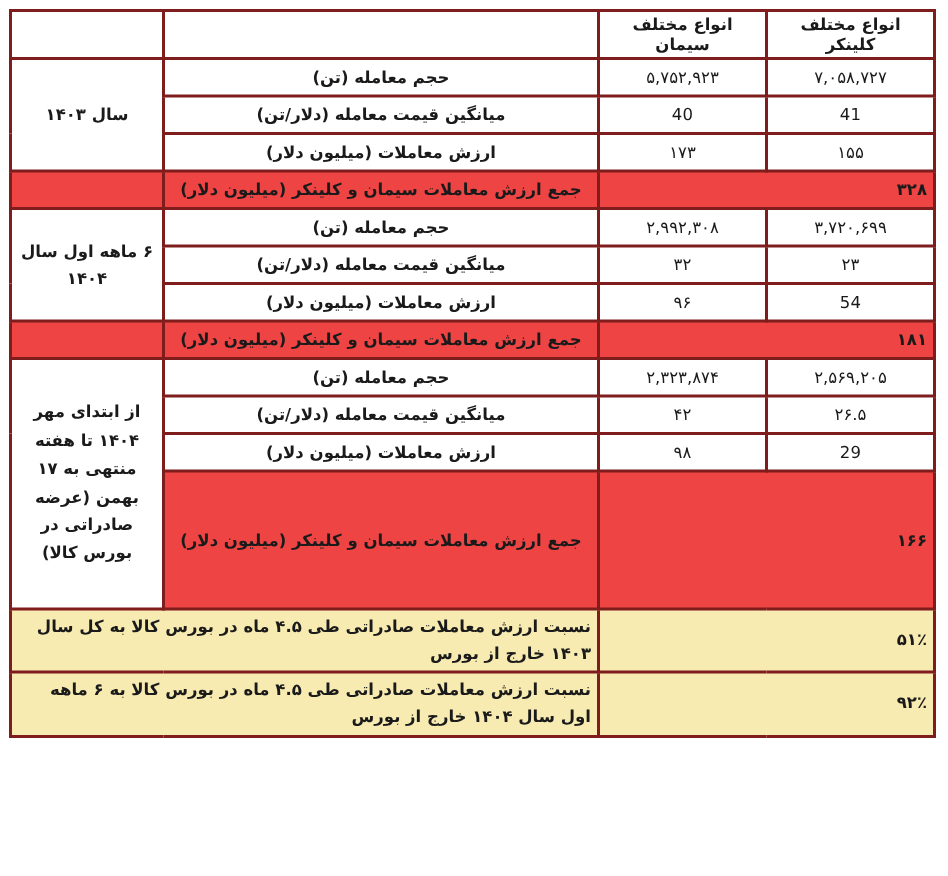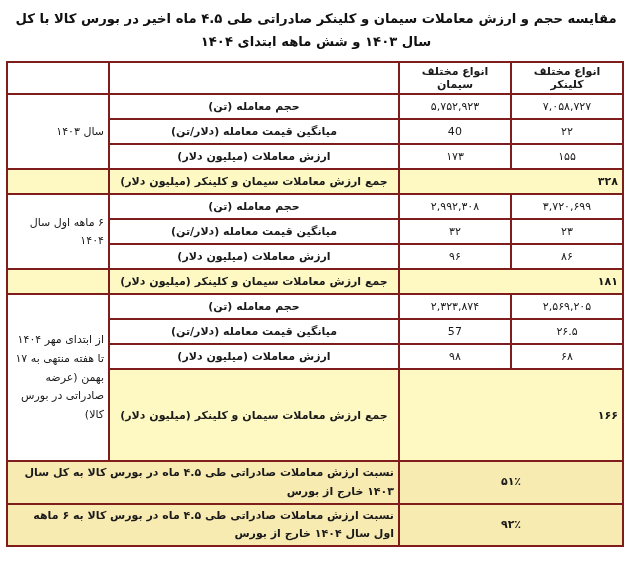--- a/index.html
+++ b/index.html
@@ -40,59 +40,57 @@
     border: 2px solid #7f1d1d;
     font-size: 11px;
     padding: 2px 4px;
     vertical-align: middle;
     height: 25px;
     box-sizing: border-box;
   }
   .col-clinker { width: 112px; text-align: center; }
   .col-cement  { width: 112px; text-align: center; }
   .col-label   { width: 290px; text-align: center; padding-right: 7px; font-weight: bold; }
-  .col-period  { width: 102px; font-weight: normal; line-height: 1.6; }
+  .col-period  { width: 102px; text-align: center; font-weight: bold; line-height: 1.6; }
 
   .hdr {
     font-weight: bold;
     text-align: center;
     font-size: 11.6px;
     height: 30px;
   }
   .blank-cell { border: 1px solid #8d8d8d; }
   .sum-row td {
-    background: #fef9c3;
+    background: #ef4444;
     font-weight: bold;
   }
   .sum-value { text-align: right; font-size: 12.4px; }
   .ratio-row td {
     background: #f7ebb2;
     font-weight: bold;
     height: 46px;
     line-height: 1.65;
   }
   .ratio-value {
-    text-align: center;
     font-size: 12.4px;
   }
   .ratio-label {
     text-align: right;
     padding-right: 7px;
     font-size: 11.4px;
     margin-left: 13px;
   }
   .num { font-size: 11.6px; letter-spacing: 0.2px; text-align: center; }
   .period-tall { line-height: 1.7; font-size: 11.4px; }
 </style>
 </head>
 <body>
 
 <div id="page">
 
-  <div class="title">مقایسه حجم و ارزش معاملات سیمان و کلینکر صادراتی طی ۴.۵ ماه اخیر در بورس کالا با کل سال ۱۴۰۳ و شش ماهه ابتدای ۱۴۰۴</div>
 
   <table class="main">
     <colgroup>
       <col class="col-clinker">
       <col class="col-cement">
       <col class="col-label">
       <col class="col-period">
     </colgroup>
     <tbody>
 
@@ -103,21 +101,21 @@
         <td class="blank-cell"></td>
       </tr>
 
       <tr>
         <td class="num">۷,۰۵۸,۷۲۷</td>
         <td class="num">۵,۷۵۲,۹۲۳</td>
         <td class="col-label">حجم معامله (تن)</td>
         <td class="col-period" rowspan="3">سال ۱۴۰۳</td>
       </tr>
       <tr>
-        <td class="num">۲۲</td>
+        <td class="num">41</td>
         <td class="num">40</td>
         <td class="col-label">میانگین قیمت معامله (دلار/تن)</td>
       </tr>
       <tr>
         <td class="num">۱۵۵</td>
         <td class="num">۱۷۳</td>
         <td class="col-label">ارزش معاملات (میلیون دلار)</td>
       </tr>
       <tr class="sum-row">
         <td class="sum-value" colspan="2">۳۲۸</td>
@@ -130,43 +128,43 @@
         <td class="num">۲,۹۹۲,۳۰۸</td>
         <td class="col-label">حجم معامله (تن)</td>
         <td class="col-period" rowspan="3">۶ ماهه اول سال ۱۴۰۴</td>
       </tr>
       <tr>
         <td class="num">۲۳</td>
         <td class="num">۳۲</td>
         <td class="col-label">میانگین قیمت معامله (دلار/تن)</td>
       </tr>
       <tr>
-        <td class="num">۸۶</td>
+        <td class="num">54</td>
         <td class="num">۹۶</td>
         <td class="col-label">ارزش معاملات (میلیون دلار)</td>
       </tr>
       <tr class="sum-row">
         <td class="sum-value" colspan="2">۱۸۱</td>
         <td class="col-label">جمع ارزش معاملات سیمان و کلینکر (میلیون دلار)</td>
         <td></td>
       </tr>
 
       <tr>
         <td class="num">۲,۵۶۹,۲۰۵</td>
         <td class="num">۲,۳۲۳,۸۷۴</td>
         <td class="col-label">حجم معامله (تن)</td>
         <td class="col-period period-tall" rowspan="4">از ابتدای مهر ۱۴۰۴ تا هفته منتهی به ۱۷ بهمن (عرضه صادراتی در بورس کالا)</td>
       </tr>
       <tr>
         <td class="num">۲۶.۵</td>
-        <td class="num">57</td>
+        <td class="num">۴۲</td>
         <td class="col-label">میانگین قیمت معامله (دلار/تن)</td>
       </tr>
       <tr>
-        <td class="num">۶۸</td>
+        <td class="num">29</td>
         <td class="num">۹۸</td>
         <td class="col-label">ارزش معاملات (میلیون دلار)</td>
       </tr>
       <tr class="sum-row">
         <td class="sum-value" colspan="2" style="height:92px">۱۶۶</td>
         <td class="col-label">جمع ارزش معاملات سیمان و کلینکر (میلیون دلار)</td>
       </tr>
 
       <tr class="ratio-row">
         <td class="ratio-value" colspan="2">۵۱٪</td>

